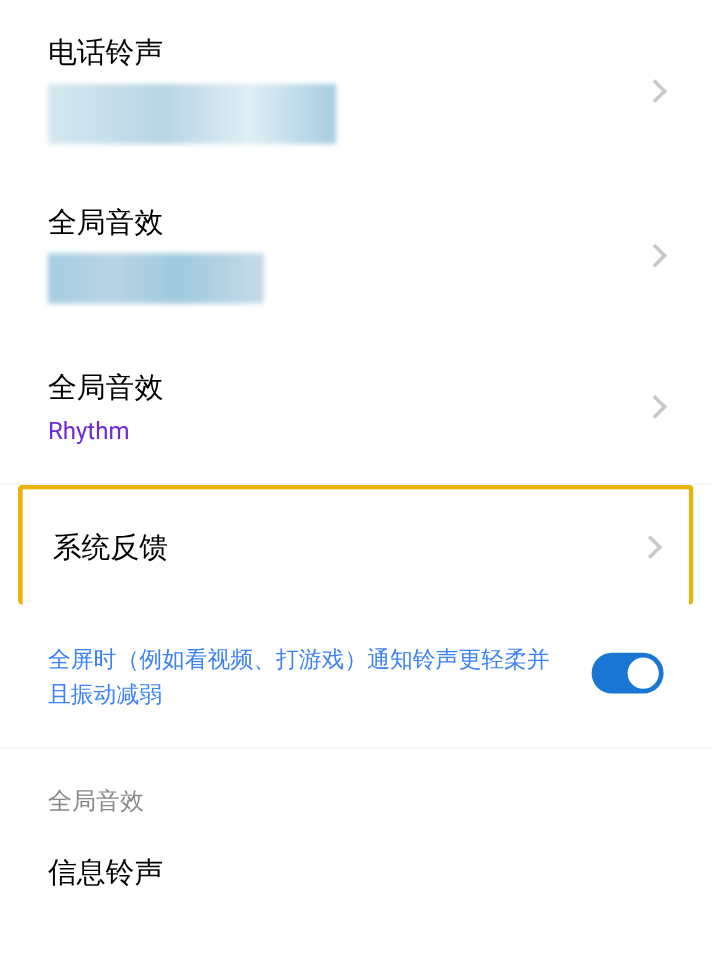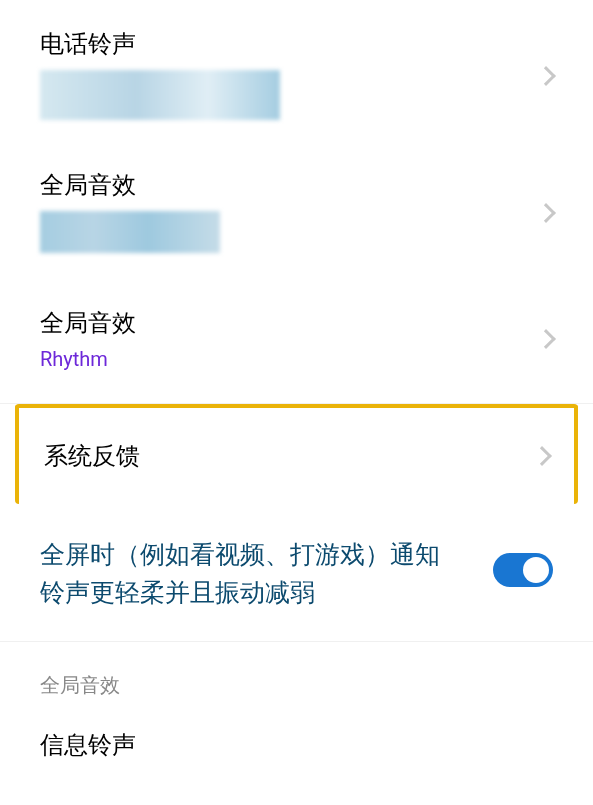--- a/index.html
+++ b/index.html
@@ -47,22 +47,22 @@
       background: linear-gradient(90deg, #a5cde1 0%, #b8d5e5 30%, #9ec9df 60%, #c5dce8 100%);
       filter: blur(2px);
       margin-top: 10px;
     }
     .item-subtitle.blurred.light {
       background: linear-gradient(90deg, #d5e8f0 0%, #b8d5e5 40%, #e0eef5 70%, #a5cde1 100%);
       width: 240px;
       height: 50px;
     }
     .item-description {
-      font-size: 25px;
-      color: #0c4a6e;
+      font-size: 19px;
+      color: #3b82f6;
       margin-top: 8px;
       line-height: 1.5;
       max-width: 420px;
     }
     .chevron {
       width: 14px;
       height: 14px;
       border-top: 3px solid #c8c8c8;
       border-right: 3px solid #c8c8c8;
       transform: rotate(45deg);

